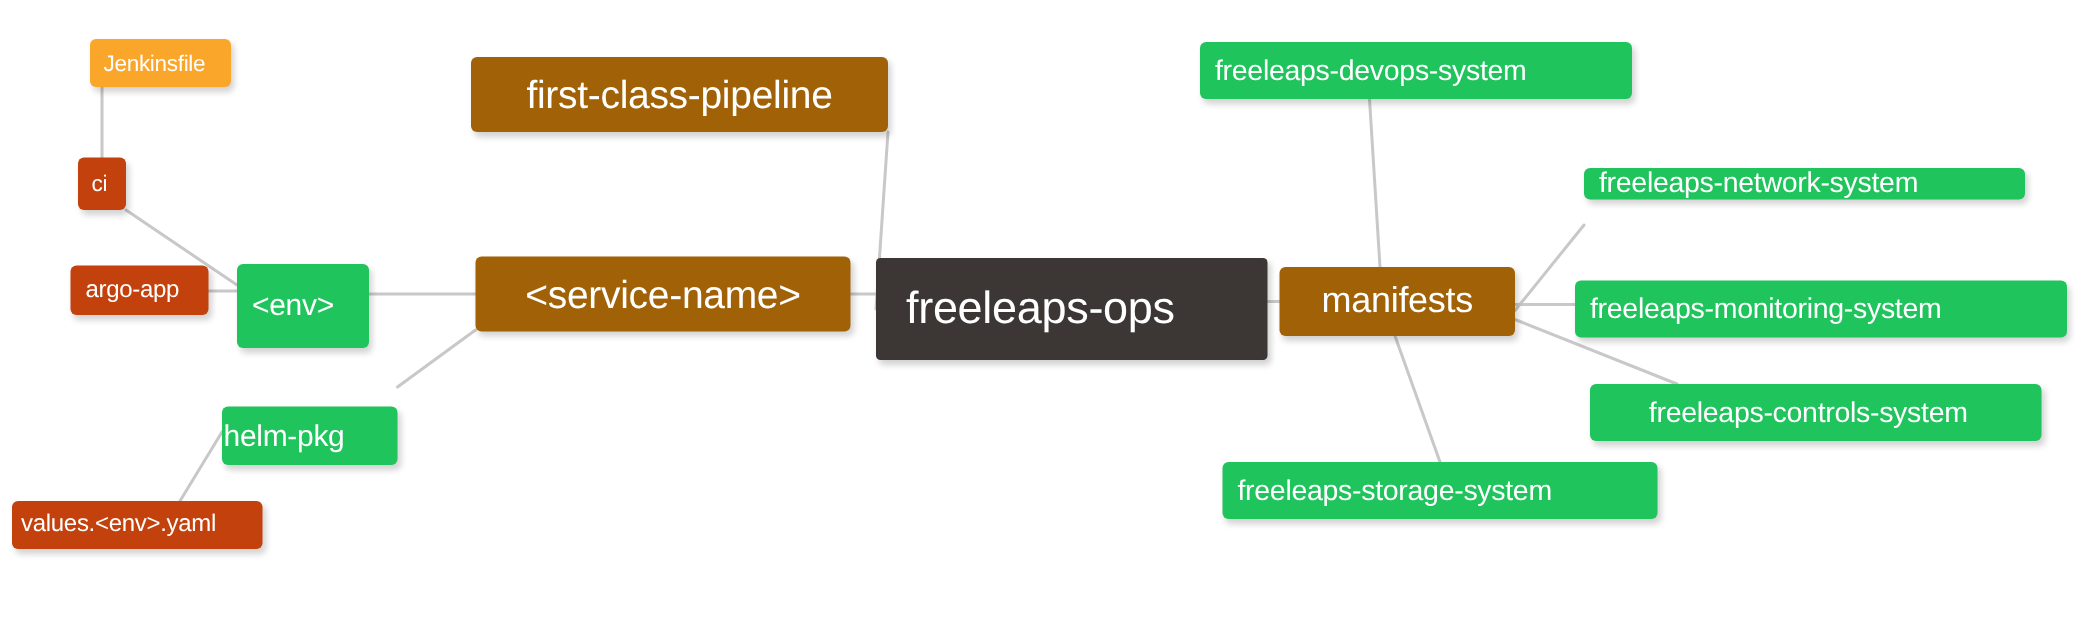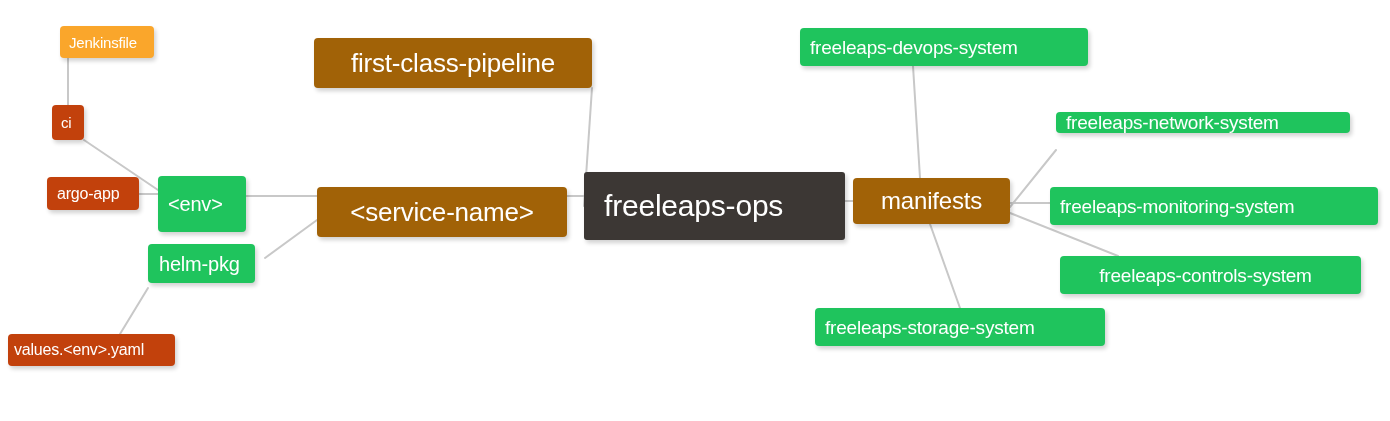--- a/index.html
+++ b/index.html
@@ -45,30 +45,30 @@
       <path d="M 1010 213 L 1118 256" stroke="#c8c8c8" stroke-width="2" fill="none" stroke-linecap="round"></path>
       <path d="M 930 224 L 960 308" stroke="#c8c8c8" stroke-width="2" fill="none" stroke-linecap="round"></path>
     </svg>
   <div id="node-layer">
       <div class="node n-root" style="left: 584px; top: 172px; width: 261px; height: 68px; padding-left: 20px; padding-right: 20px; font-size: 30px;">
         <span class="node-label">freeleaps-ops</span>
       </div>
       <div class="node n-blue" style="left: 314px; top: 38px; width: 278px; height: 50px; padding-left: 14px; padding-right: 14px; font-size: 26px;">
         <span class="node-label">first-class-pipeline</span>
       </div>
-      <div class="node n-blue" style="left: 317px; top: 171px; width: 250px; height: 50px; padding-left: 14px; padding-right: 14px; font-size: 26px; margin-top: 16px;">
+      <div class="node n-blue" style="left: 317px; top: 171px; width: 250px; height: 50px; padding-left: 14px; padding-right: 14px; font-size: 26px;">
         <span class="node-label">&lt;service-name&gt;</span>
       </div>
       <div class="node n-blue" style="left: 853px; top: 178px; width: 157px; height: 46px; padding-left: 14px; padding-right: 14px; font-size: 24px;">
         <span class="node-label">manifests</span>
       </div>
       <div class="node n-green" style="left: 158px; top: 176px; width: 88px; height: 56px; padding-left: 10px; padding-right: 10px; font-size: 20px;">
         <span class="node-label">&lt;env&gt;</span>
       </div>
-      <div class="node n-green" style="left: 148px; top: 244px; width: 107px; height: 39px; padding-left: 11px; padding-right: 11px; font-size: 20px;">
+      <div class="node n-green" style="left: 148px; top: 271px; width: 117px; height: 39px; padding-left: 1px; padding-right: 11px; font-size: 20px;">
         <span class="node-label">helm-pkg</span>
       </div>
       <div class="node n-green" style="left: 800px; top: 28px; width: 288px; height: 38px; padding-left: 10px; padding-right: 24px; font-size: 19px;">
         <span class="node-label">freeleaps-devops-system</span>
       </div>
       <div class="node n-green" style="left: 1056px; top: 112px; width: 294px; height: 21px; padding-left: 10px; padding-right: 10px; font-size: 19px;">
         <span class="node-label">freeleaps-network-system</span>
       </div>
       <div class="node n-green" style="left: 1050px; top: 187px; width: 328px; height: 38px; padding-left: 10px; padding-right: 10px; font-size: 19px;">
         <span class="node-label">freeleaps-monitoring-system</span>

